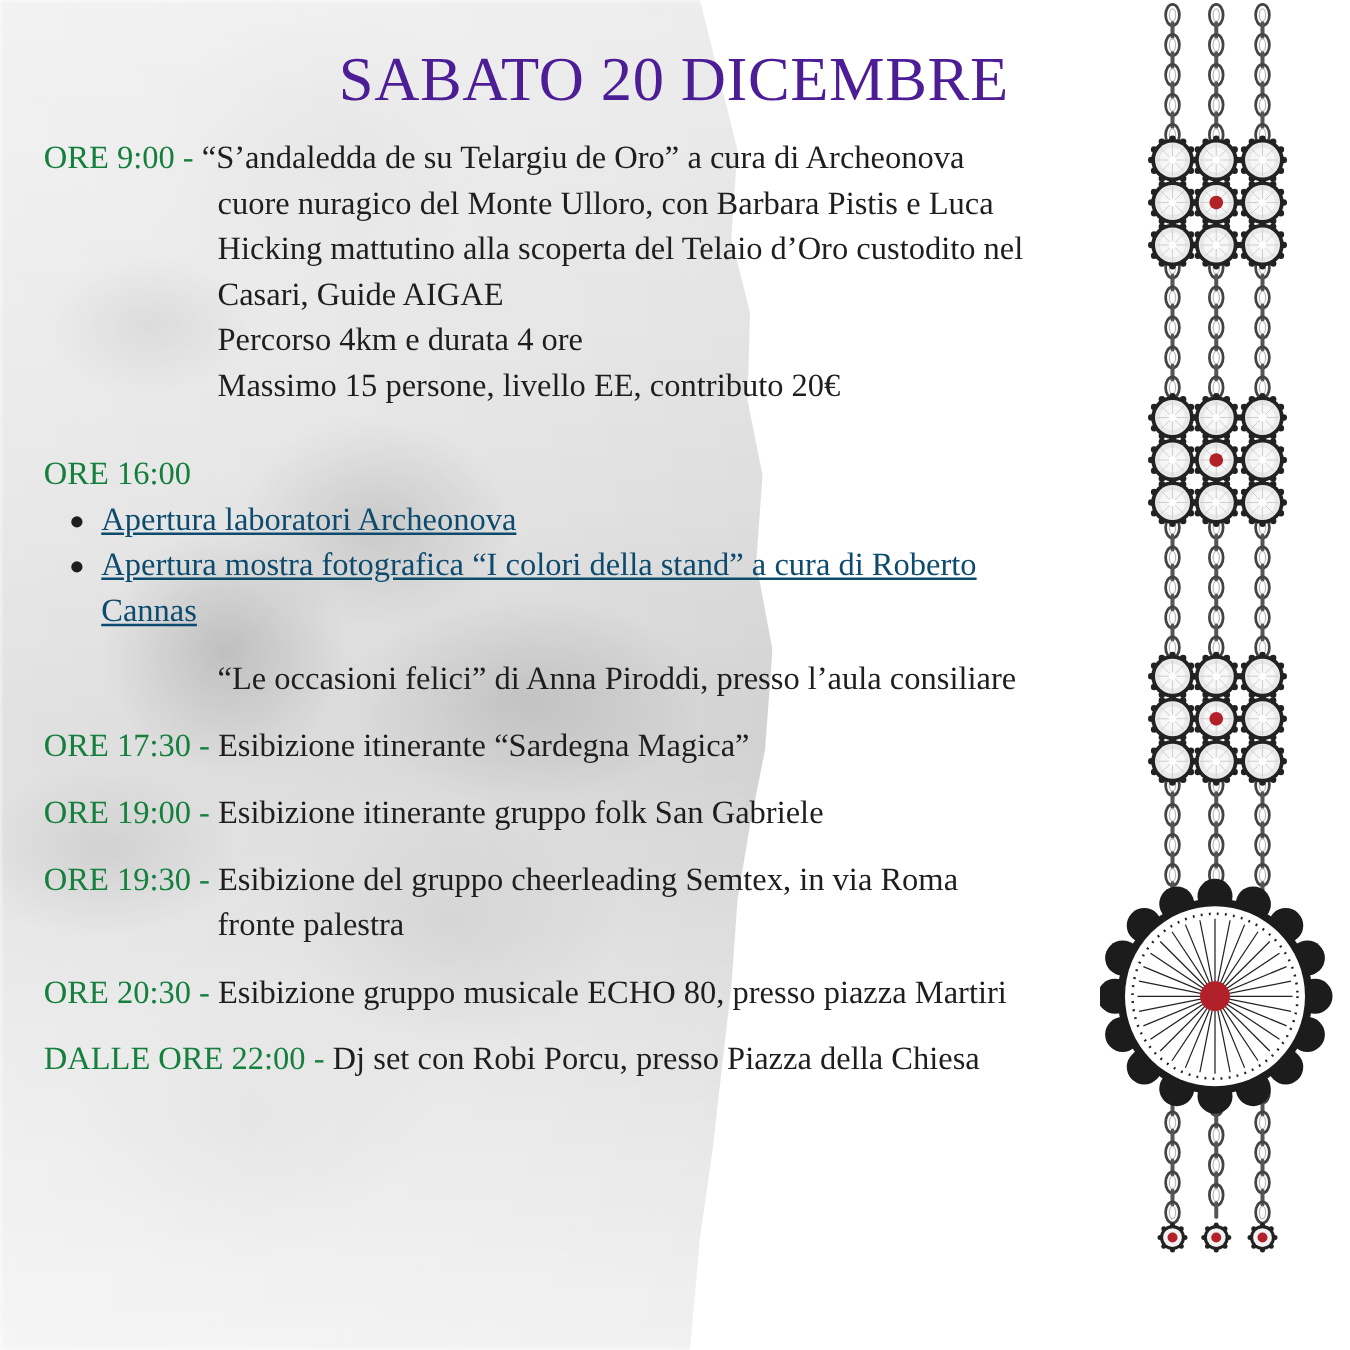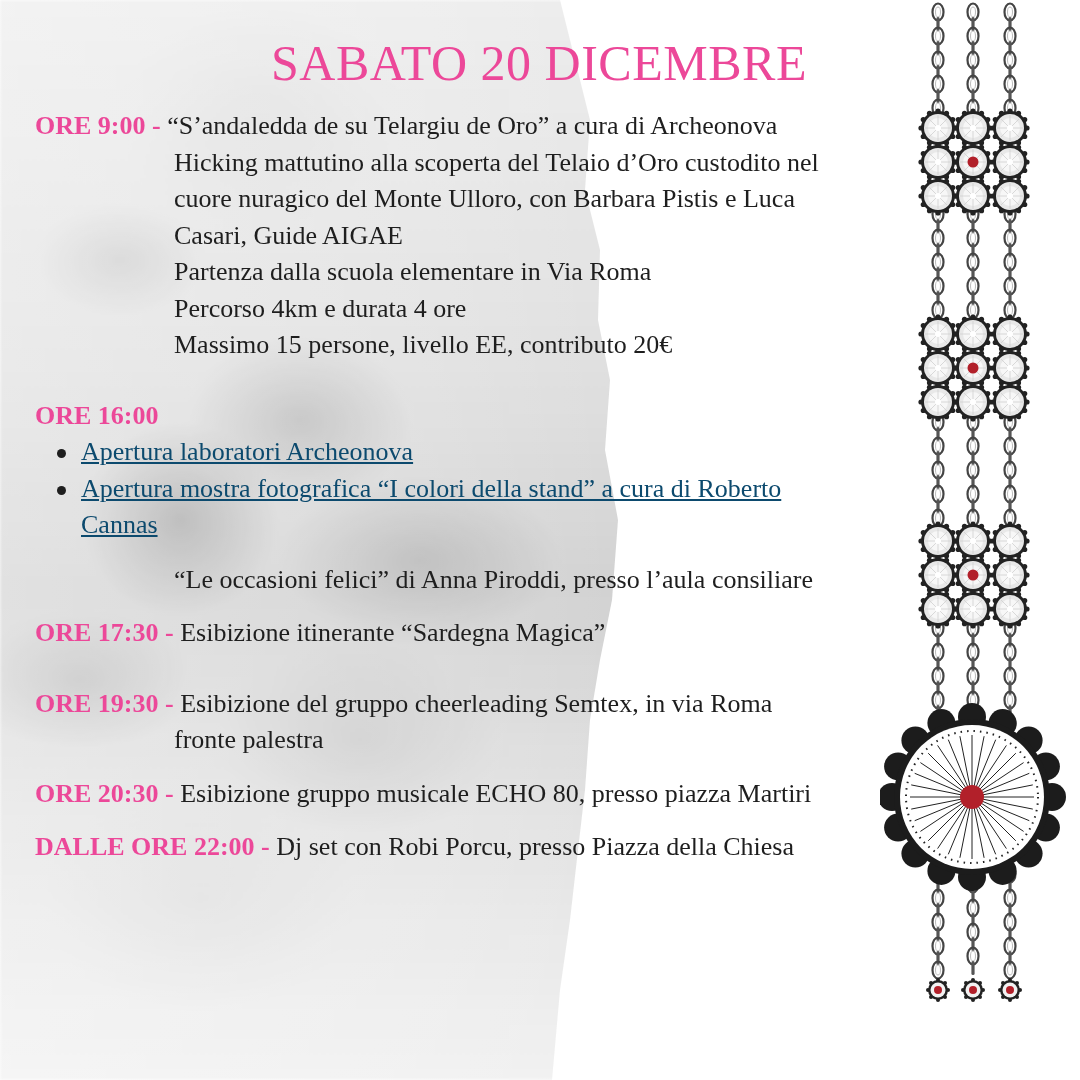--- a/index.html
+++ b/index.html
@@ -27,27 +27,27 @@
     filter: blur(1.5px);
     opacity:0.85;
   }
   .photo-wash {
     position:absolute; left:0; top:0; width:1080px; height:1080px;
     background: linear-gradient(90deg, rgba(255,255,255,0.35) 0%, rgba(255,255,255,0.15) 40%, rgba(255,255,255,0) 60%);
   }
   .title {
     position:absolute; left:0; width:1080px; top:34px; text-align:center;
     padding-left:0;
-    font-size:50px; color:#ec4899; letter-spacing:0.5px;
+    font-size:50px; color:#4c1d95; letter-spacing:0.5px;
     font-family:"Liberation Serif", serif;
   }
   .title span { display:inline-block; margin-left:-2px; }
   .schedule { position:absolute; left:35px; top:108px; width:880px; }
   .entry { position:relative; font-size:26px; line-height:36.5px; color:#1e1e1e; }
-  .entry .time { color:#ec4899;font-weight:bold; }
+  .entry .time { color:#15803d; }
   .entry .row { white-space:nowrap; }
   .entry .indent { padding-left:139px; }
   .bullets { list-style:none; margin:0; padding:0 0 0 0; }
   .bullets li { position:relative; padding-left:46px; font-size:26px; line-height:36.5px; color:#0c4a6e;text-decoration:underline; }
   .bullets li::before {
     content:""; position:absolute; left:22px; top:15px; width:9px; height:9px; border-radius:50%; background:#1e1e1e;
   }
   .gap-sm { height:17px; }
   .gap-md { height:18px; }
   .jewel { position:absolute; left:880px; top:0; width:200px; height:1080px; }
@@ -57,24 +57,23 @@
 
 <div class="photo-bg"></div>
 <div class="photo-wash"></div>
 
 <div class="title"><span>SABATO 20 DICEMBRE</span></div>
 
 <div class="schedule">
 
   <div class="entry">
     <div class="row"><span class="time">ORE 9:00 -</span> <span>“S’andaledda de su Telargiu de Oro” a cura di Archeonova</span></div>
+    <div class="row indent">cuore nuragico del Monte Ulloro, con Barbara Pistis e Luca</div>
     <div class="row indent">Hicking mattutino alla scoperta del Telaio d’Oro  custodito nel</div>
-    <div class="row indent">cuore nuragico del Monte Ulloro, con Barbara Pistis e Luca</div>
     <div class="row indent">Casari, Guide AIGAE</div>
-    <div class="row indent">Partenza dalla scuola elementare in Via Roma</div>
     <div class="row indent">Percorso 4km e durata 4 ore</div>
     <div class="row indent">Massimo 15 persone, livello EE, contributo 20€</div>
   </div>
   <div class="gap-sm"></div>
 
   <div class="gap-sm"></div>
 
   <div class="entry">
     <div class="row"><span class="time">ORE 16:00</span></div>
     <ul class="bullets">
@@ -87,20 +86,23 @@
   <div class="entry">
     <div class="row indent">“Le occasioni felici” di Anna Piroddi, presso l’aula consiliare</div>
   </div>
   <div class="gap-sm"></div>
 
   <div class="entry">
     <div class="row"><span class="time">ORE 17:30 -</span> <span>Esibizione itinerante “Sardegna Magica”</span></div>
   </div>
   <div class="gap-sm"></div>
 
+  <div class="entry">
+    <div class="row"><span class="time">ORE 19:00 -</span> <span>Esibizione itinerante gruppo folk San Gabriele</span></div>
+  </div>
   <div class="gap-sm"></div>
 
   <div class="entry">
     <div class="row"><span class="time">ORE 19:30 -</span> <span>Esibizione del gruppo cheerleading Semtex, in via Roma</span></div>
     <div class="row indent">fronte palestra</div>
   </div>
   <div class="gap-sm"></div>
 
   <div class="entry">
     <div class="row"><span class="time">ORE 20:30 -</span> <span>Esibizione gruppo musicale ECHO 80, presso piazza Martiri</span></div>

